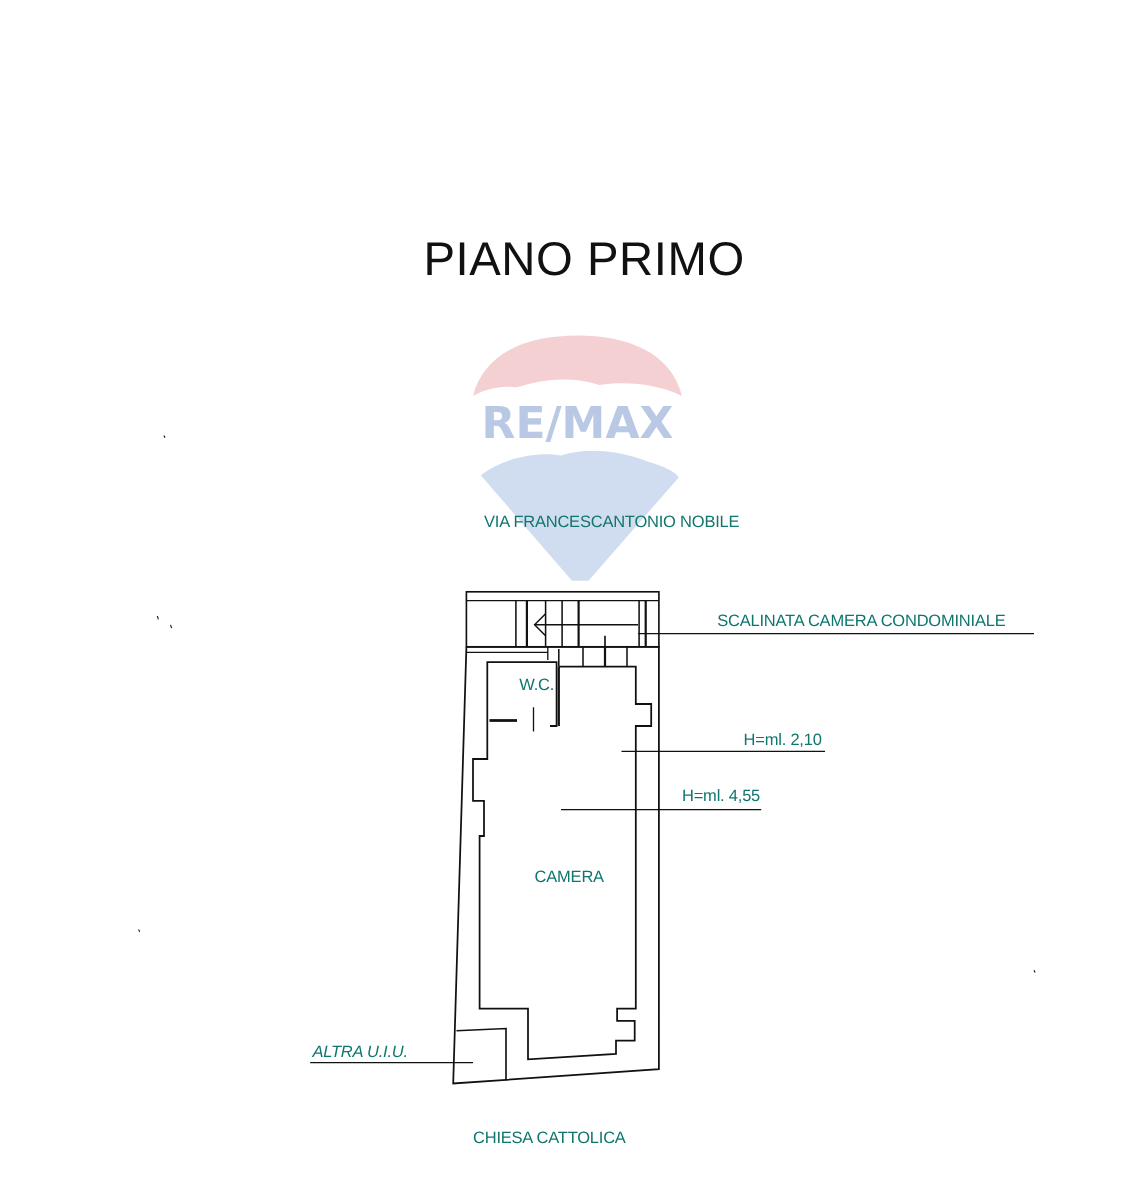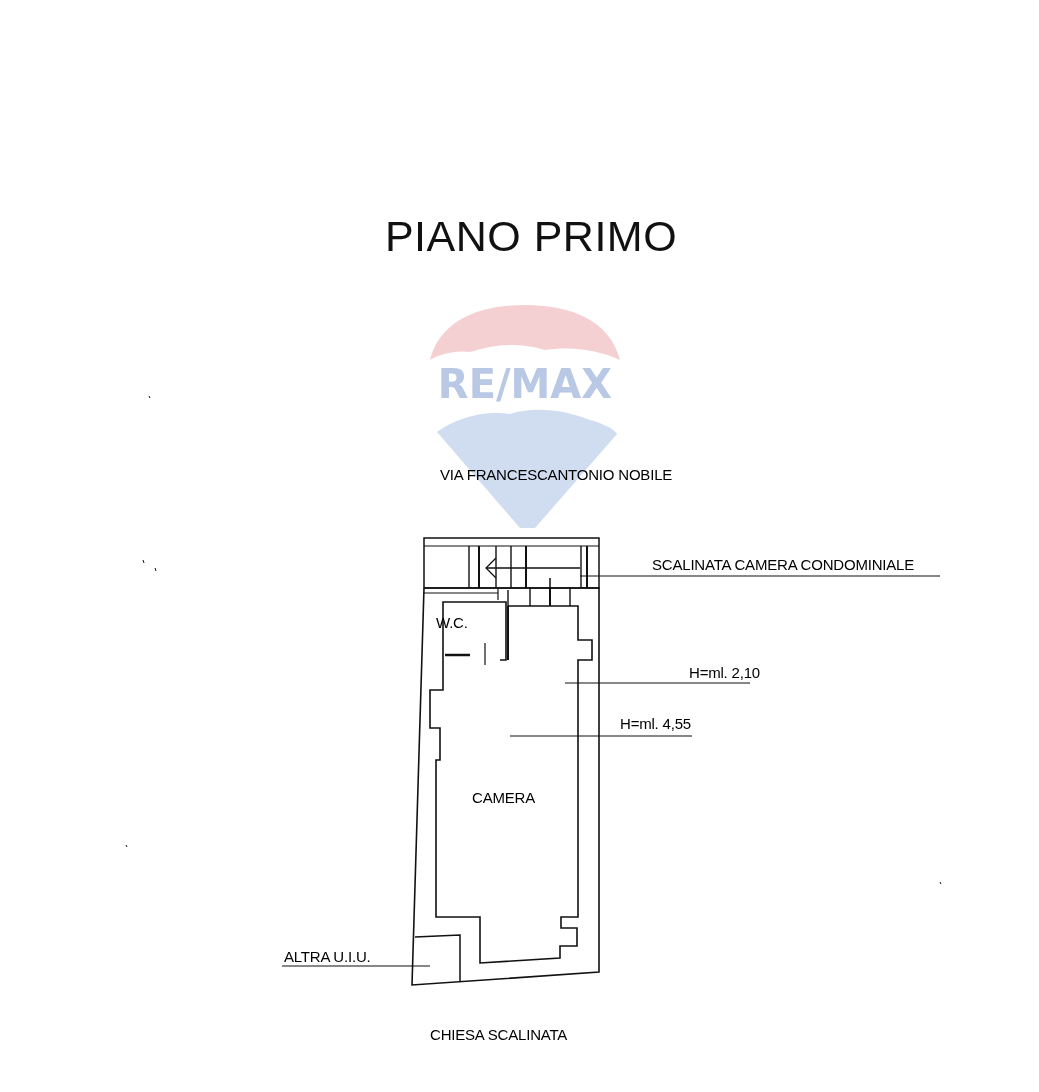--- a/index.html
+++ b/index.html
@@ -21,21 +21,21 @@
       width: 1062px;
       top: 212px;
       text-align: center;
       font-size: 43px;
       letter-spacing: 0.5px;
       color: #111;
     }
     .label {
       position: absolute;
       font-size: 15px;
-      color: #000000;
+      color: #0f766e;
       white-space: nowrap;
       letter-spacing: -0.2px;
     }
     .watermark {
       position: absolute;
       left: 0;
       top: 0;
       width: 1039px;
       height: 1092px;
       pointer-events: none;
@@ -117,18 +117,18 @@
     <line x1="149" y1="396" x2="150" y2="398"></line>
     <line x1="143" y1="560" x2="144" y2="563"></line>
     <line x1="155" y1="568" x2="156" y2="571"></line>
     <line x1="126" y1="845" x2="127" y2="847"></line>
     <line x1="940" y1="882" x2="941" y2="884"></line>
   </g>
 </svg>
 
 <div class="label" style="left:440px; top:466px;">VIA FRANCESCANTONIO NOBILE</div>
 <div class="label" style="left:652px; top:556px;">SCALINATA CAMERA CONDOMINIALE</div>
-<div class="label" style="left:436px; top:614px;">W.C.</div>
-<div class="label" style="left:676px; top:664px;margin-left:13px;">H=ml. 2,10</div>
+<div class="label" style="left:472px; top:614px;">W.C.</div>
+<div class="label" style="left:676px; top:664px;">H=ml. 2,10</div>
 <div class="label" style="left:620px; top:715px;">H=ml. 4,55</div>
-<div class="label" style="left:472px; top:789px;">CAMERA</div>
-<div class="label" style="left:284px; top:948px;">ALTRA U.I.U.</div>
-<div class="label" style="left:430px; top:1026px;">CHIESA SCALINATA</div>
+<div class="label" style="left:486px; top:789px;">CAMERA</div>
+<div class="label" style="left:284px; top:948px;font-style:italic;">ALTRA U.I.U.</div>
+<div class="label" style="left:430px; top:1026px;">CHIESA CATTOLICA</div>
 
 </body></html>

